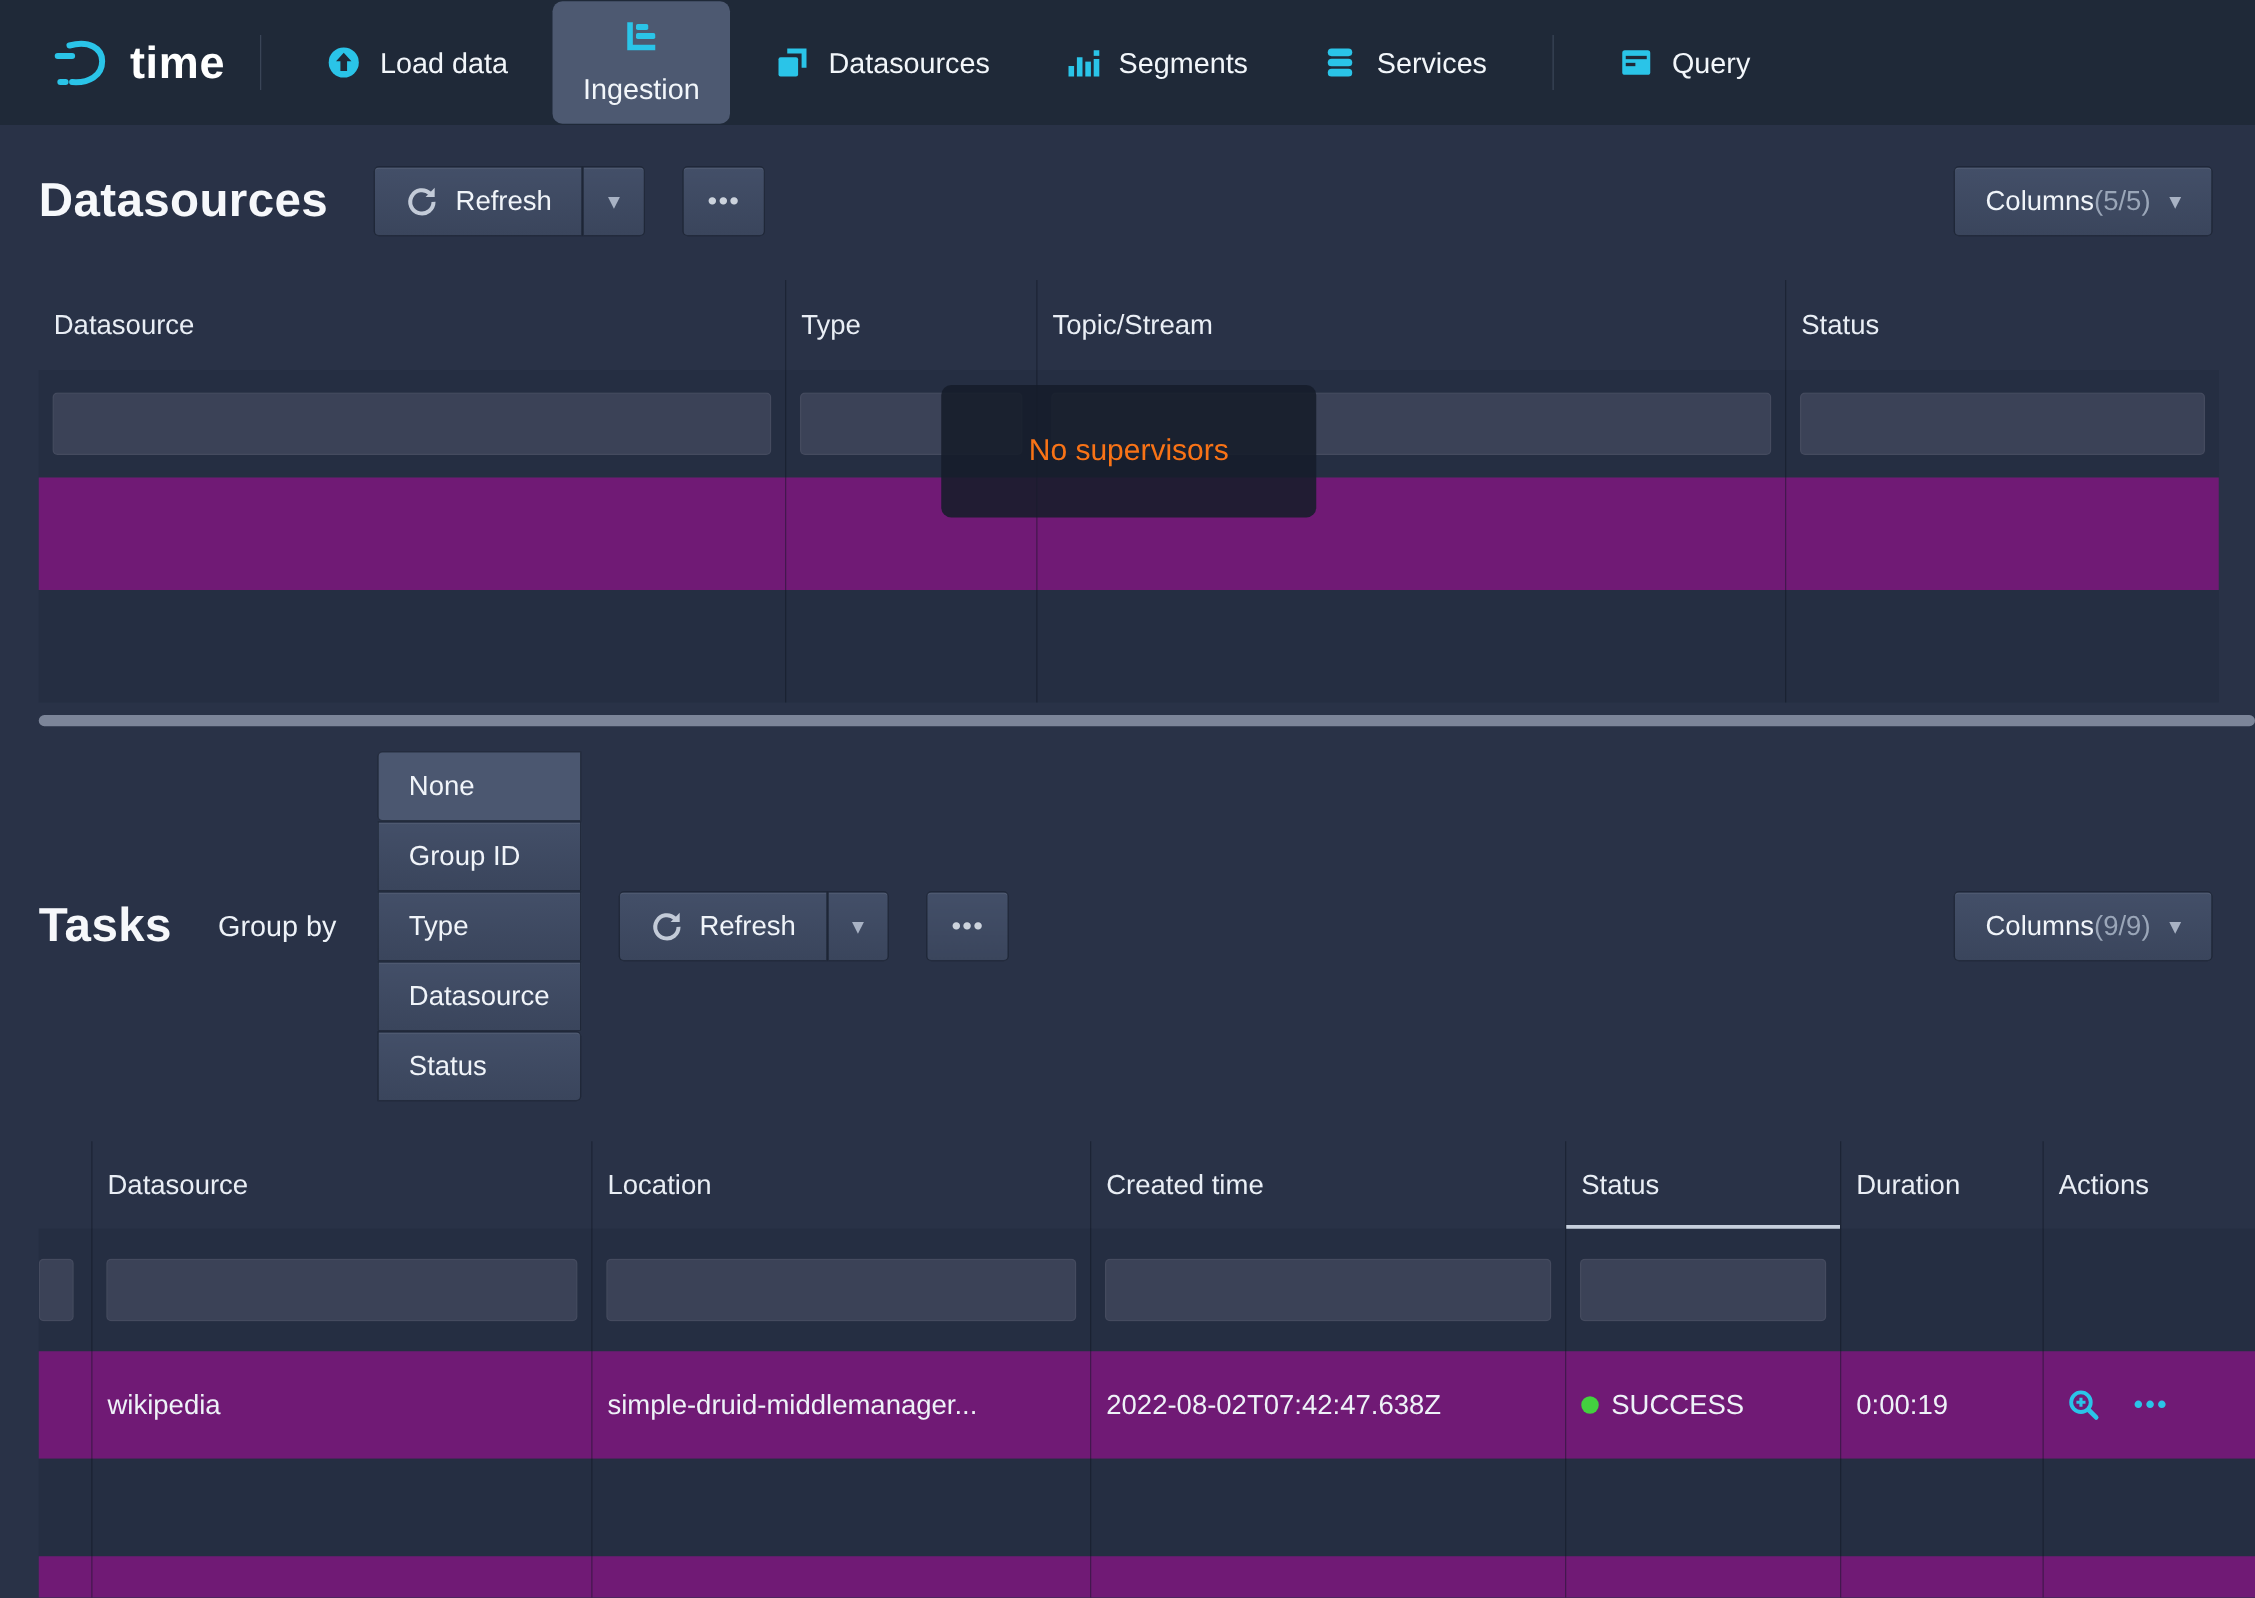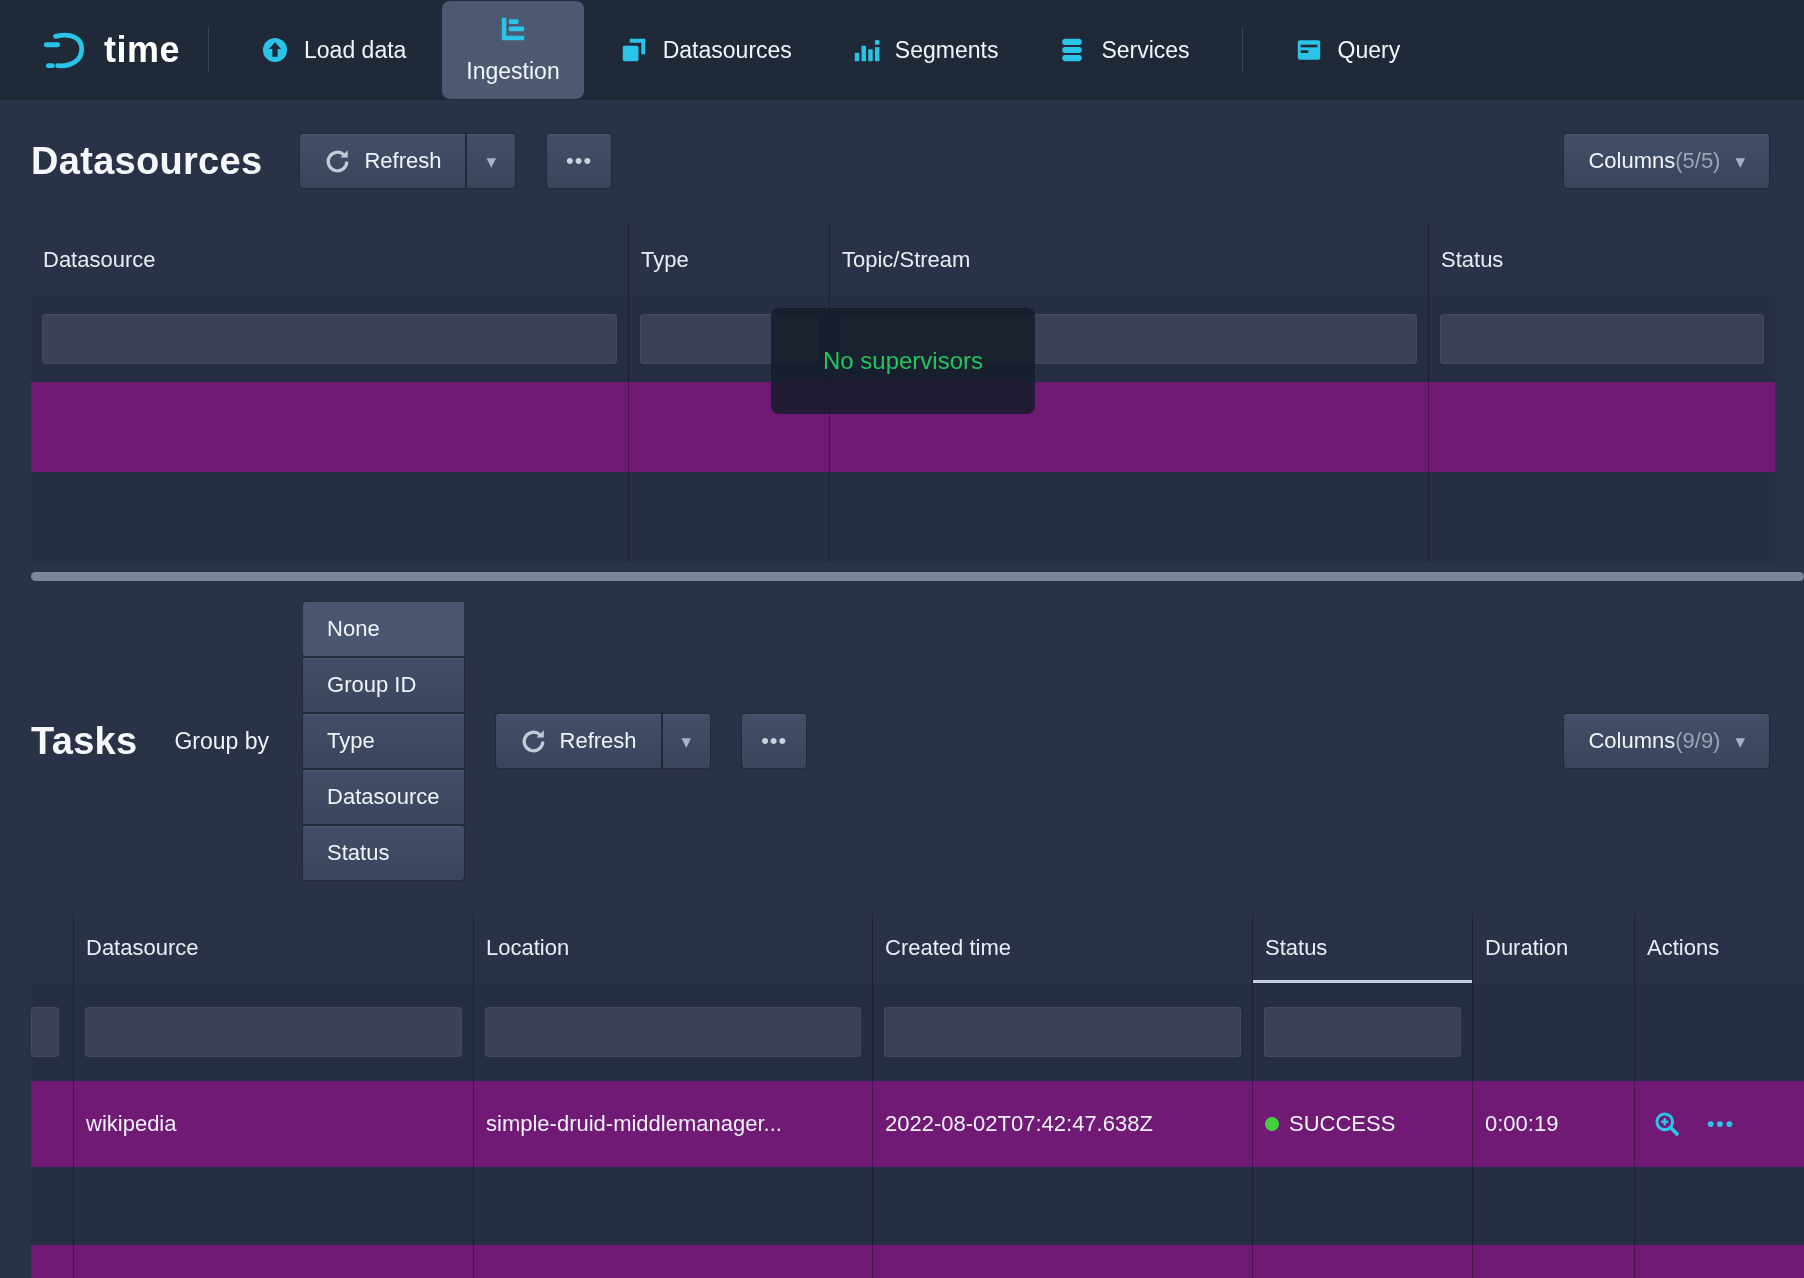--- a/index.html
+++ b/index.html
@@ -84,23 +84,23 @@
   }
   .narrow-input { flex:none; width:28px; padding:0; }
   .status-cell { gap:10px; }
   .dot { width:14px; height:14px; border-radius:50%; background:#43d13f; flex:none; }
   .actions-cell { gap:26px; padding-left:18px; }
   .action-ic { width:28px; height:28px; cursor:pointer; flex:none; }
   .action-more { color:#2ac4e8; font-size:21px; font-weight:bold; letter-spacing:2px; cursor:pointer; }
 
   .no-data {
     position:absolute; left:50%; top:84px; transform:translateX(-50%);
-    width:264px; height:106px; background:rgba(22,28,42,0.88); border-radius:8px;
+    width:300px; height:106px; background:rgba(22,28,42,0.88); border-radius:8px;
     display:flex; align-items:center; justify-content:center;
-    font-size:24px; color:#22c55e; z-index:5;
+    font-size:24px; color:#f97316; z-index:5;
   }
   .hscroll { margin:10px 0 0 31px; width:calc(100% - 31px); height:9px; background:#7c8599; border-radius:5px; cursor:pointer; }
 </style>
 </head>
 <body>
 
 <nav class="navbar">
   <div class="brand">
     <svg class="nav-ic" style="width:46px;height:46px;" viewBox="0 0 44 44">
       <path d="M13 9 C28 5 38 11 38 21 C38 32 28 38 15 37" fill="none" stroke="#2ac4e8" stroke-width="4.6" stroke-linecap="round"></path>

